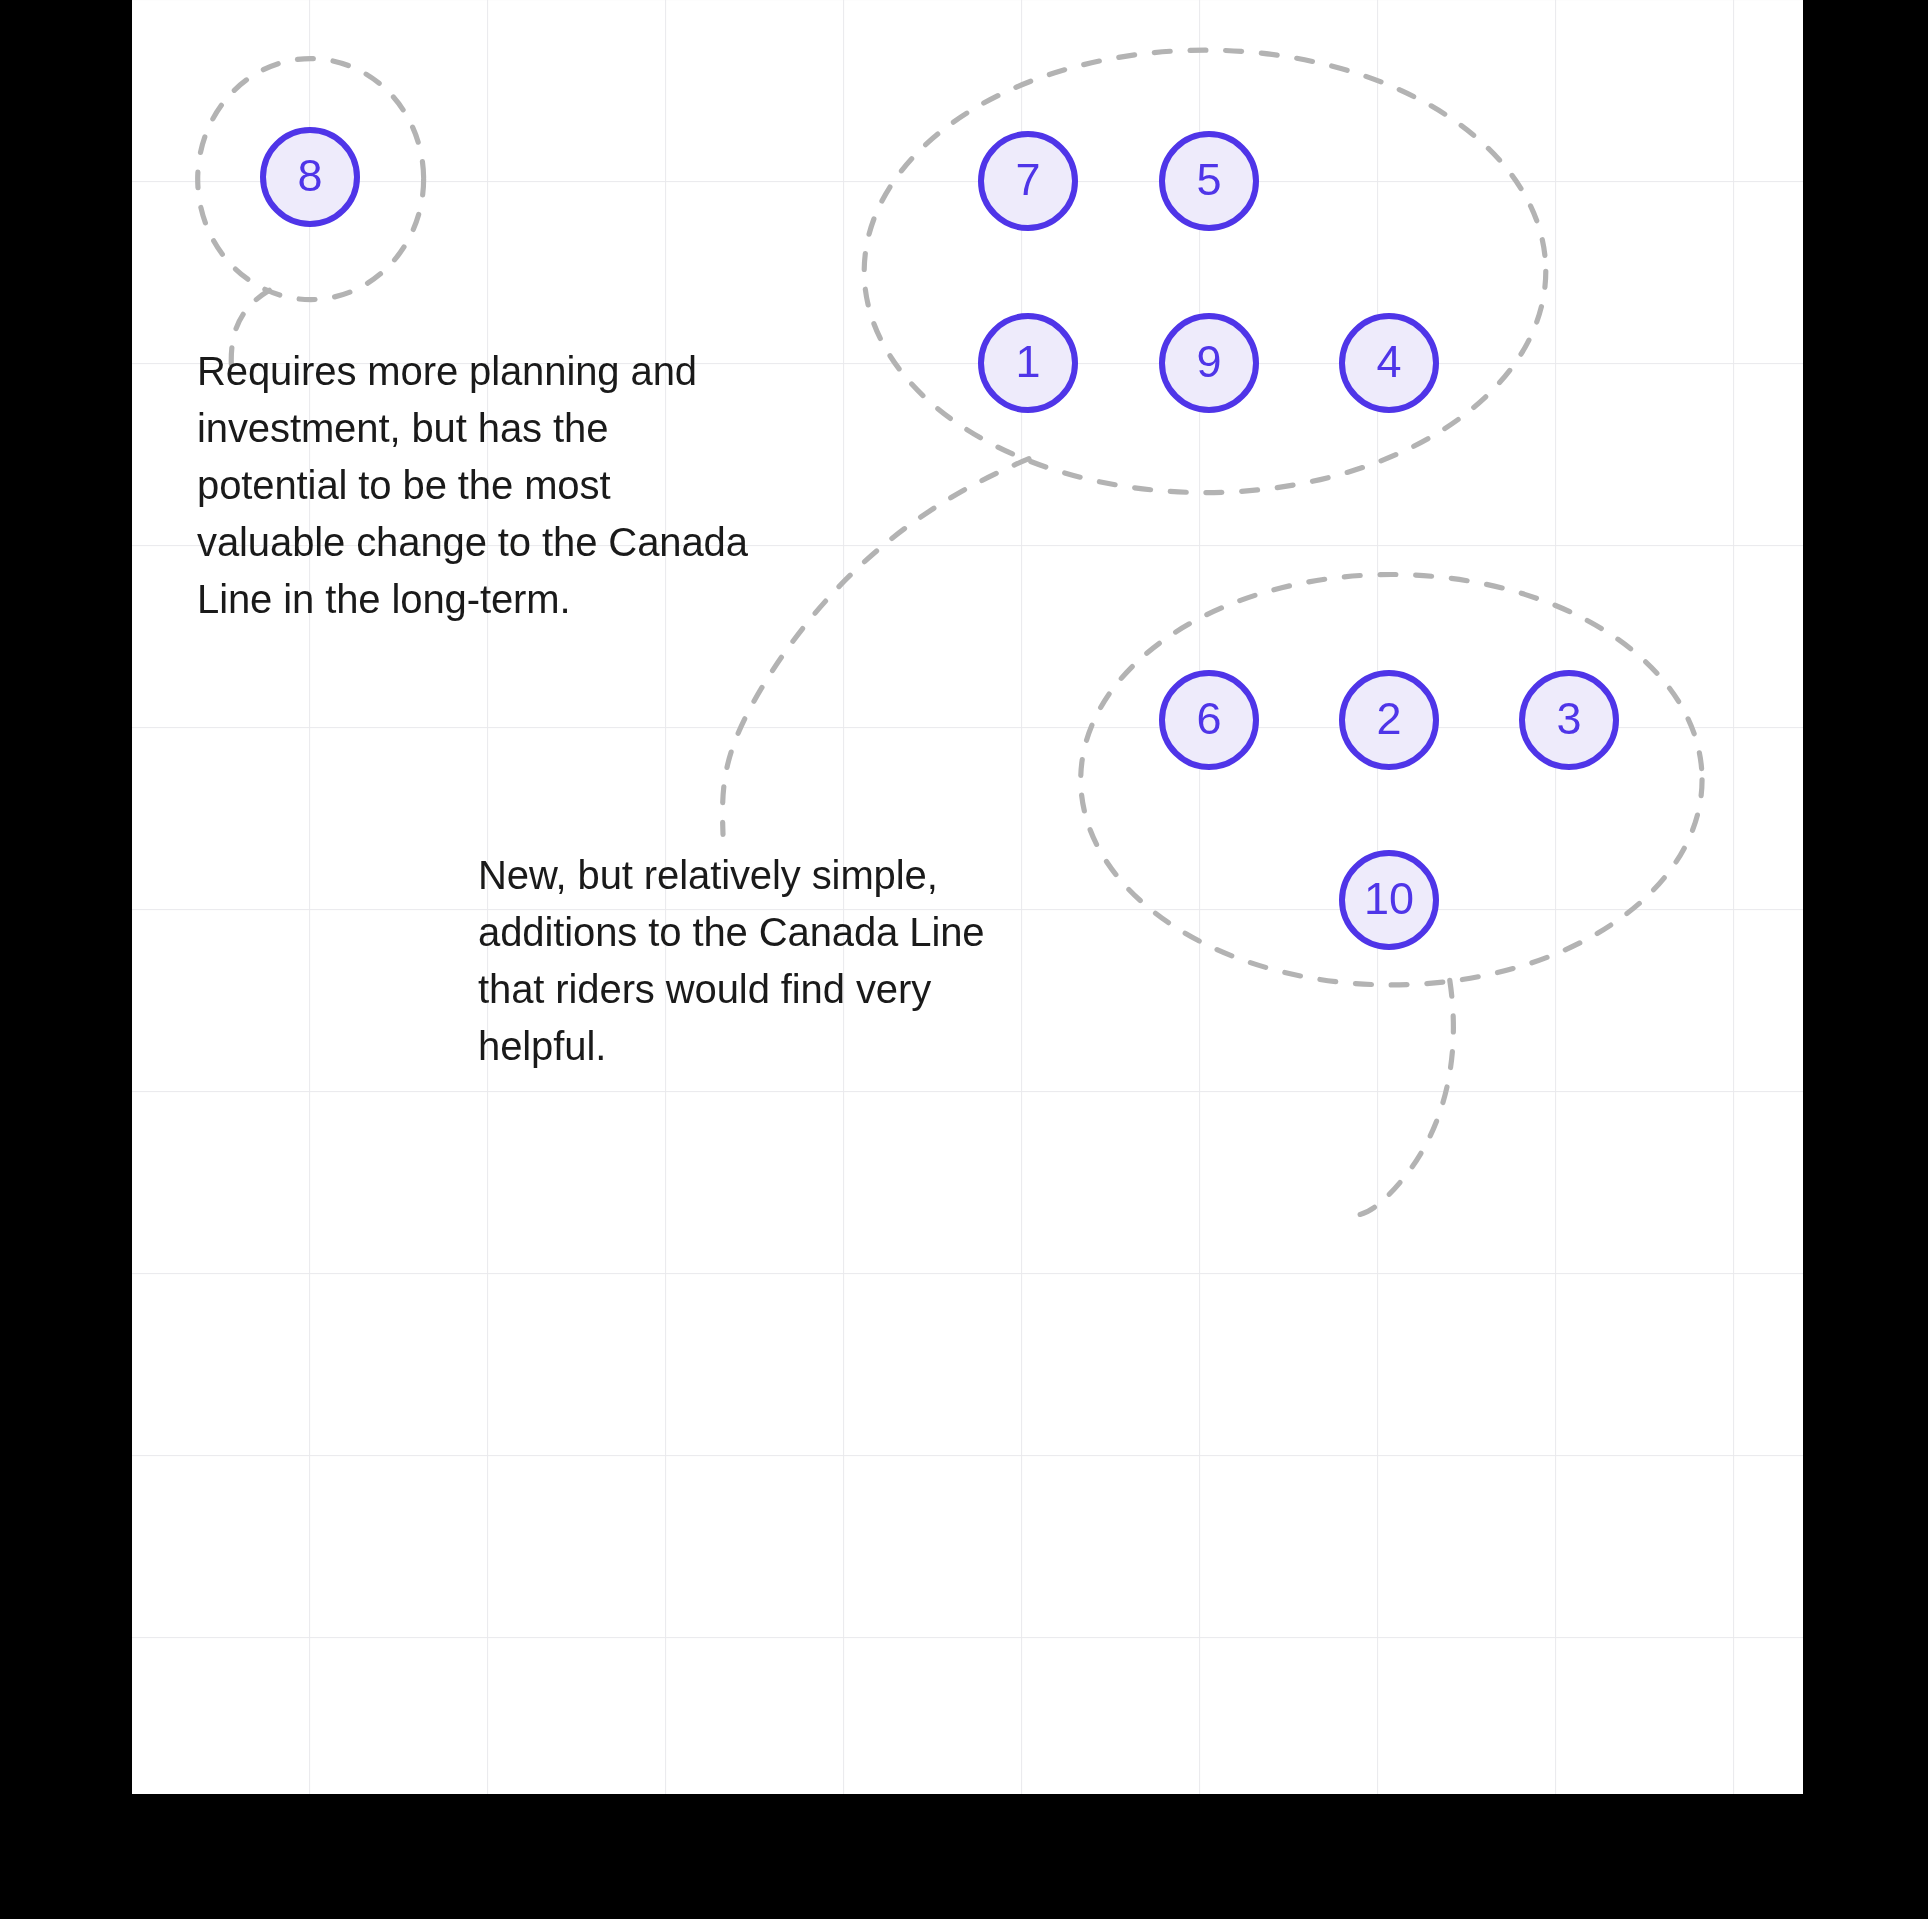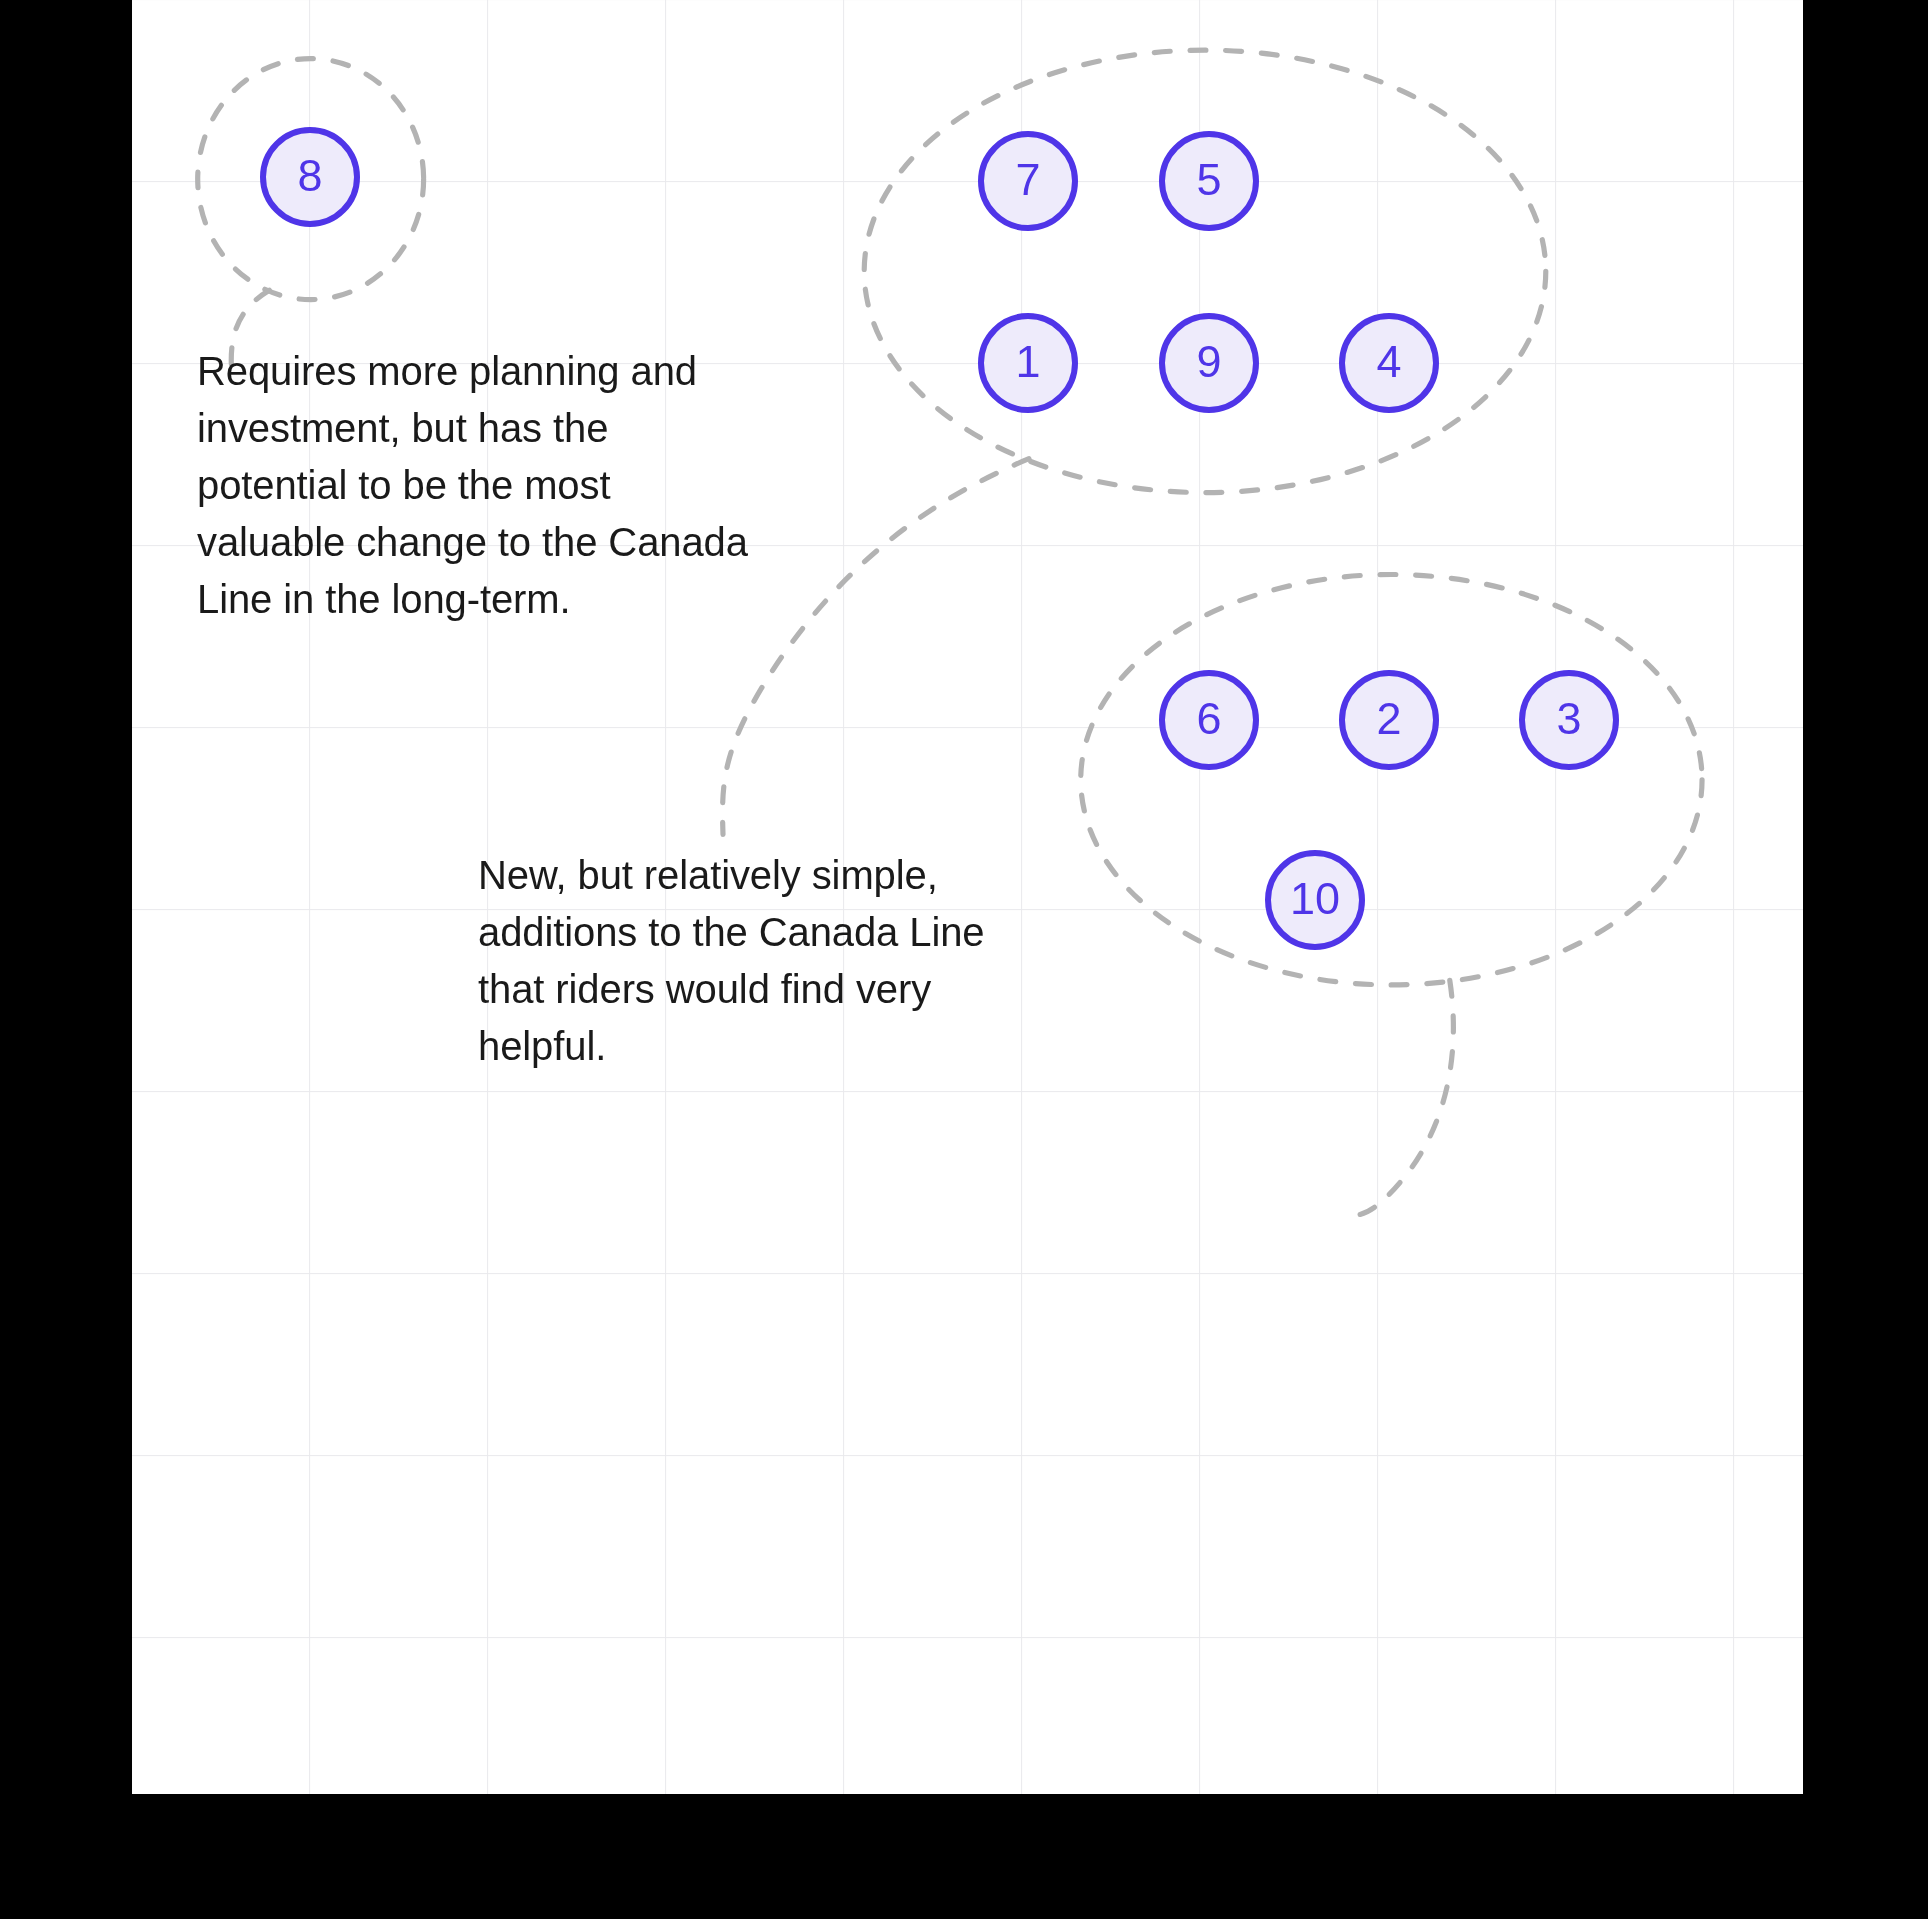--- a/index.html
+++ b/index.html
@@ -119,21 +119,21 @@
 
   <div class="node" style="left:1159px; top:670px; width:100px; height:100px;">
     <span>6</span>
   </div>
   <div class="node" style="left:1339px; top:670px; width:100px; height:100px;">
     <span>2</span>
   </div>
   <div class="node" style="left:1519px; top:670px; width:100px; height:100px;">
     <span>3</span>
   </div>
-  <div class="node" style="left:1265px; top:850px; width:100px; height:100px;text-align:right;">
+  <div class="node" style="left:1339px; top:850px; width:100px; height:100px;text-align:right;">
     <span>10</span>
   </div>
 
   <div class="bubble-text" id="text-1">Requires more planning and investment, but has the potential to be the most valuable change to the Canada Line in the long-term.</div>
   <div class="bubble-text" id="text-2">New, but relatively simple, additions to the Canada Line that riders would find very helpful.</div>
 
 </div>
 
 
 </body></html>

